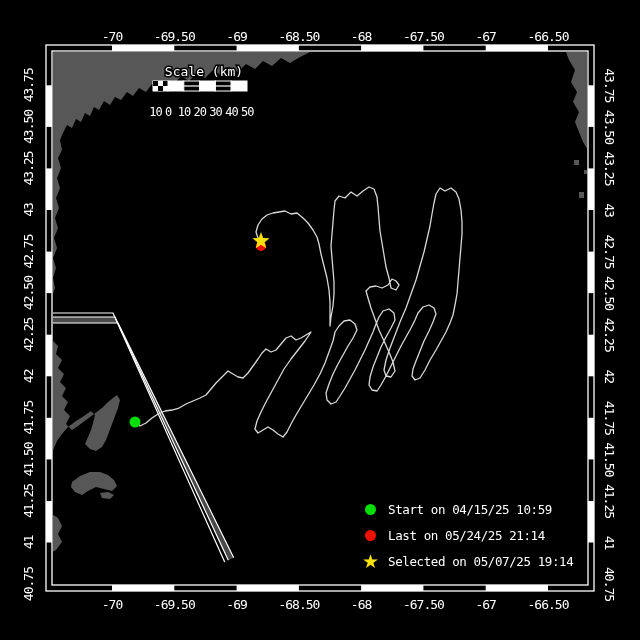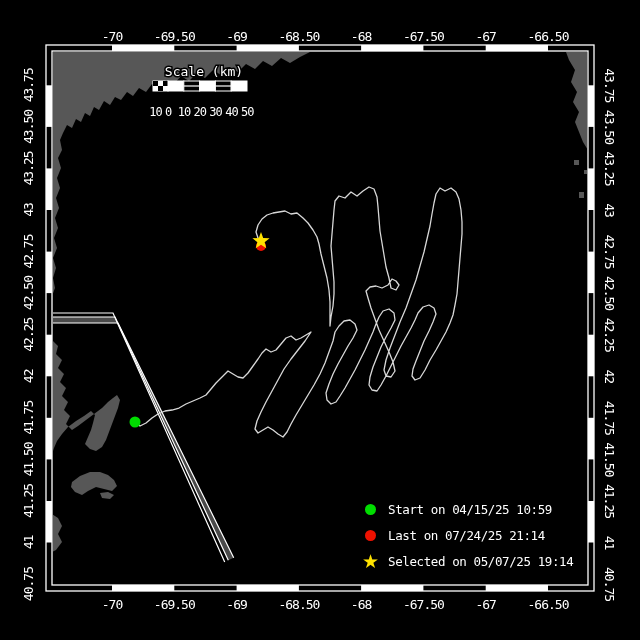--- a/index.html
+++ b/index.html
@@ -143,21 +143,21 @@
     <div class="legend-row">
       <span class="legend-marker">
           <span class="legend-dot" id="lg-dot-0" style="background: rgb(0, 221, 0);"></span>
         </span>
       <span class="legend-label">Start on 04/15/25 10:59</span>
     </div>
     <div class="legend-row">
       <span class="legend-marker">
           <span class="legend-dot" id="lg-dot-1" style="background: rgb(238, 17, 0);"></span>
         </span>
-      <span class="legend-label">Last on 07/24/25 21:14</span>
+      <span class="legend-label">Last on 05/24/25 21:14</span>
     </div>
     <div class="legend-row">
       <span class="legend-marker">
           <span class="legend-star" id="lg-star" style="color: rgb(255, 226, 0);">★</span>
         </span>
       <span class="legend-label">Selected on 05/07/25 19:14</span>
     </div>
   </div>
 </div>
 

